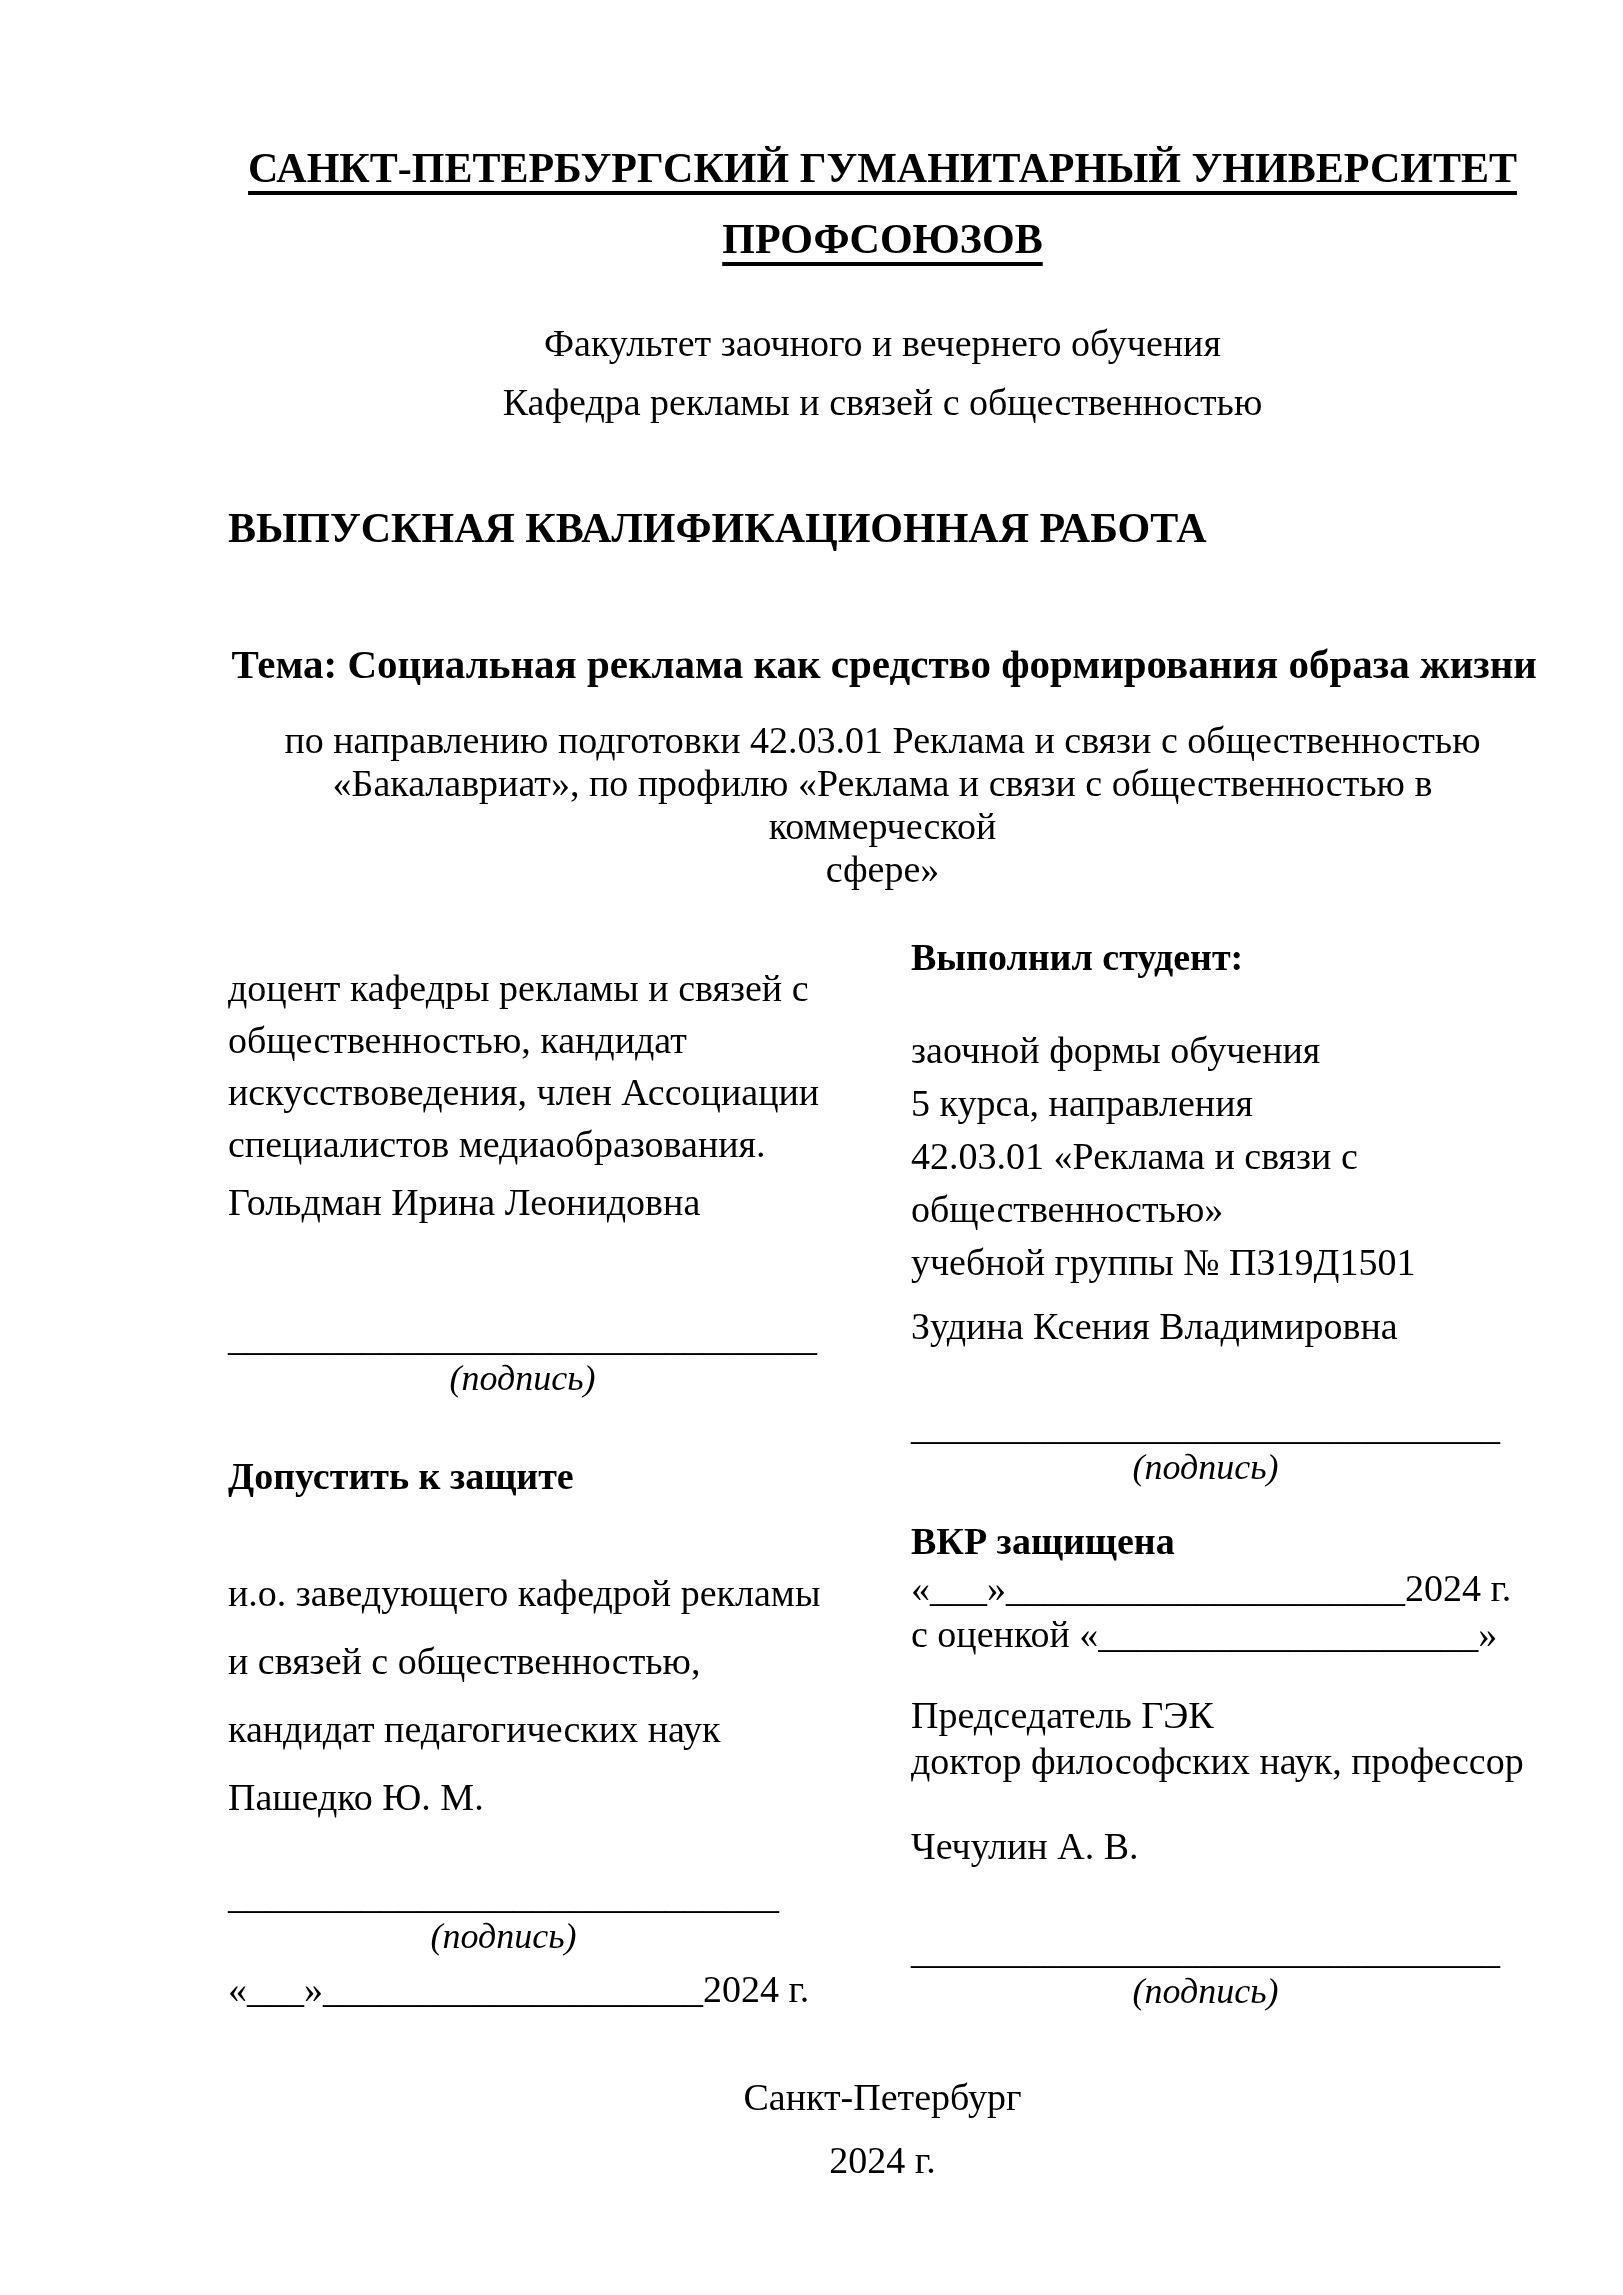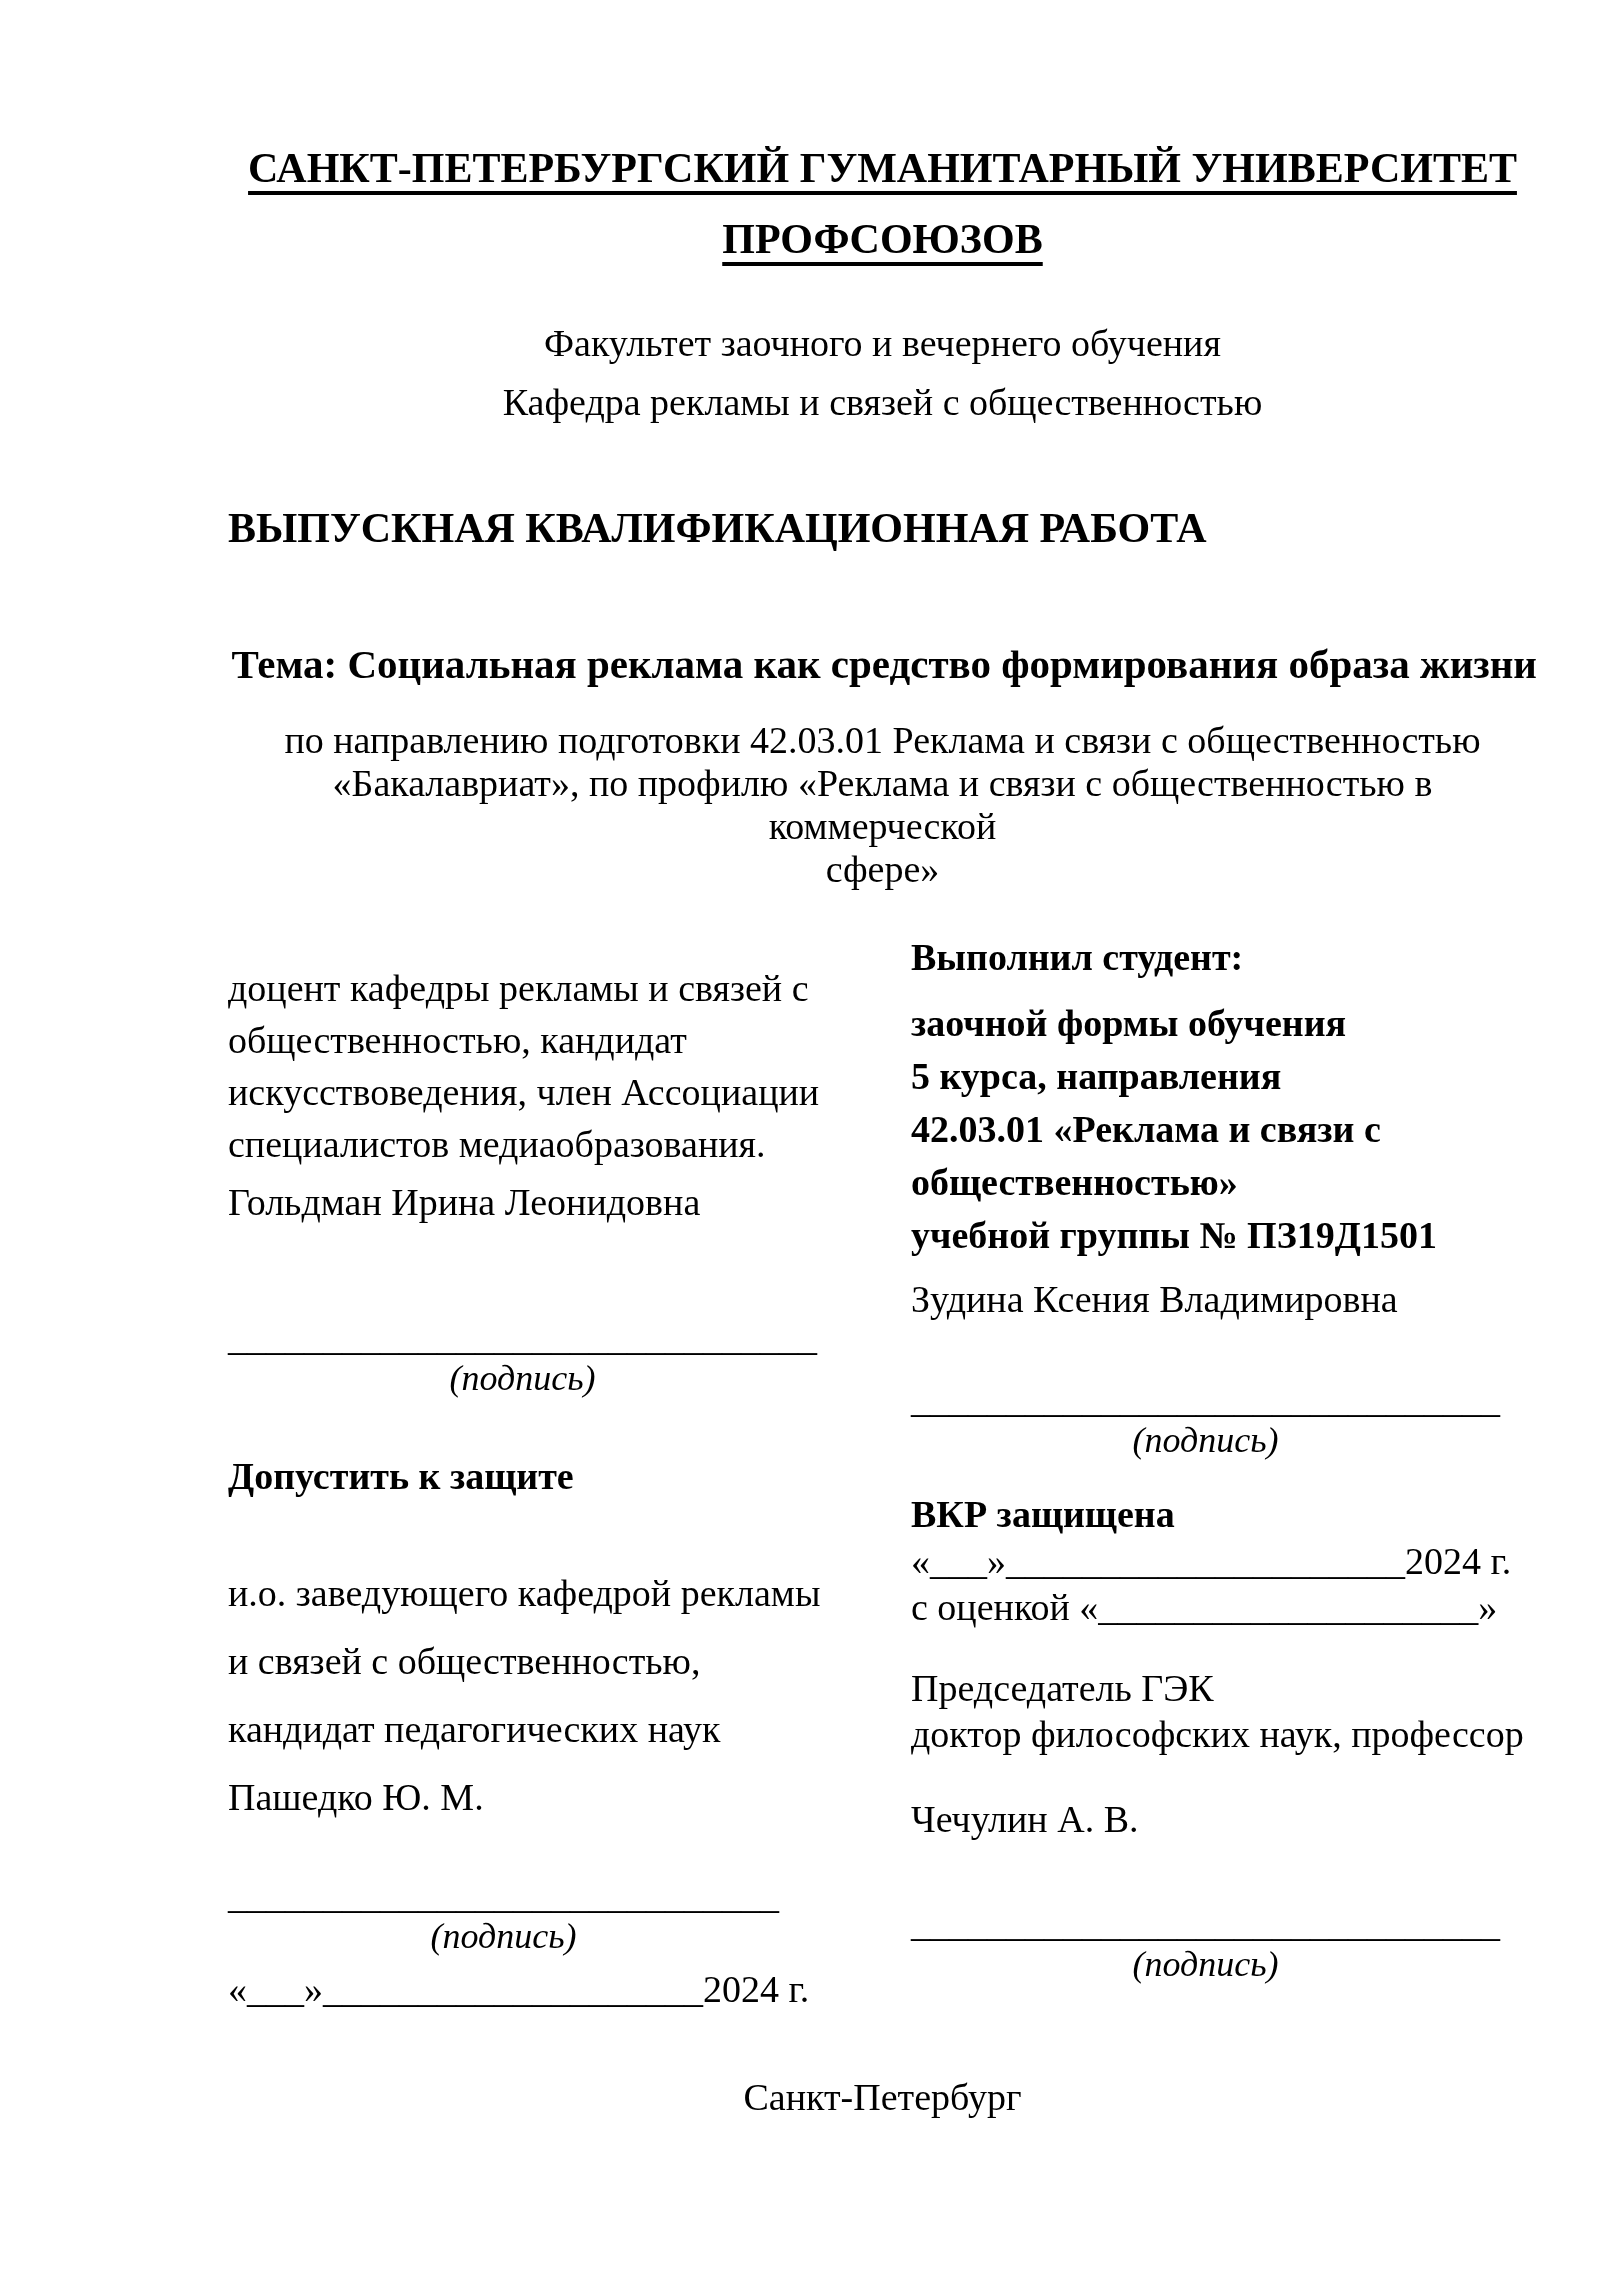--- a/index.html
+++ b/index.html
@@ -46,21 +46,21 @@
   .sig-block { width: fit-content; }
   .sig-line { line-height: 43px; letter-spacing: 0; }
   .sig-caption { text-align: center; font-style: italic; font-size: 36px; line-height: 39px; }
 
   .sup-sig   { margin-top: 90px; }
   .admit-label { margin-top: 55px; }
   .admission-desc { margin-top: 59px; line-height: 68px; font-family: Liberation Serif, serif; }
   .admit-sig { margin-top: 43px; }
   .admit-date { margin-top: 11.8px; line-height: 43px; }
 
-  .student-info { margin-top: 16px; line-height: 53px; font-weight: bold; }
+  .student-info { margin-top: 43px; line-height: 53px; }
   .student-name { margin-top: 14px; line-height: 47px; }
   .student-sig  { margin-top: 55px; }
   .defense-label{ margin-top: 31px; }
   .defense-date { line-height: 46px; }
   .defense-grade{ line-height: 46px; }
   .chairman     { margin-top: 35px; line-height: 46px; }
   .chairman-name{ margin-top: 39px; line-height: 47px; }
   .defense-sig  { margin-top: 59px; }
 
   .footer {
@@ -141,16 +141,17 @@
       <div class="sig-block defense-sig">
         <div class="sig-line">_______________________________</div>
         <div class="sig-caption">(подпись)</div>
       </div>
     </div>
 
   </section>
 
   <div class="footer">
     <p class="footer-city">Санкт-Петербург</p>
+    <p class="footer-year">2024 г.</p>
   </div>
 
 </div>
 
 
 </body></html>

